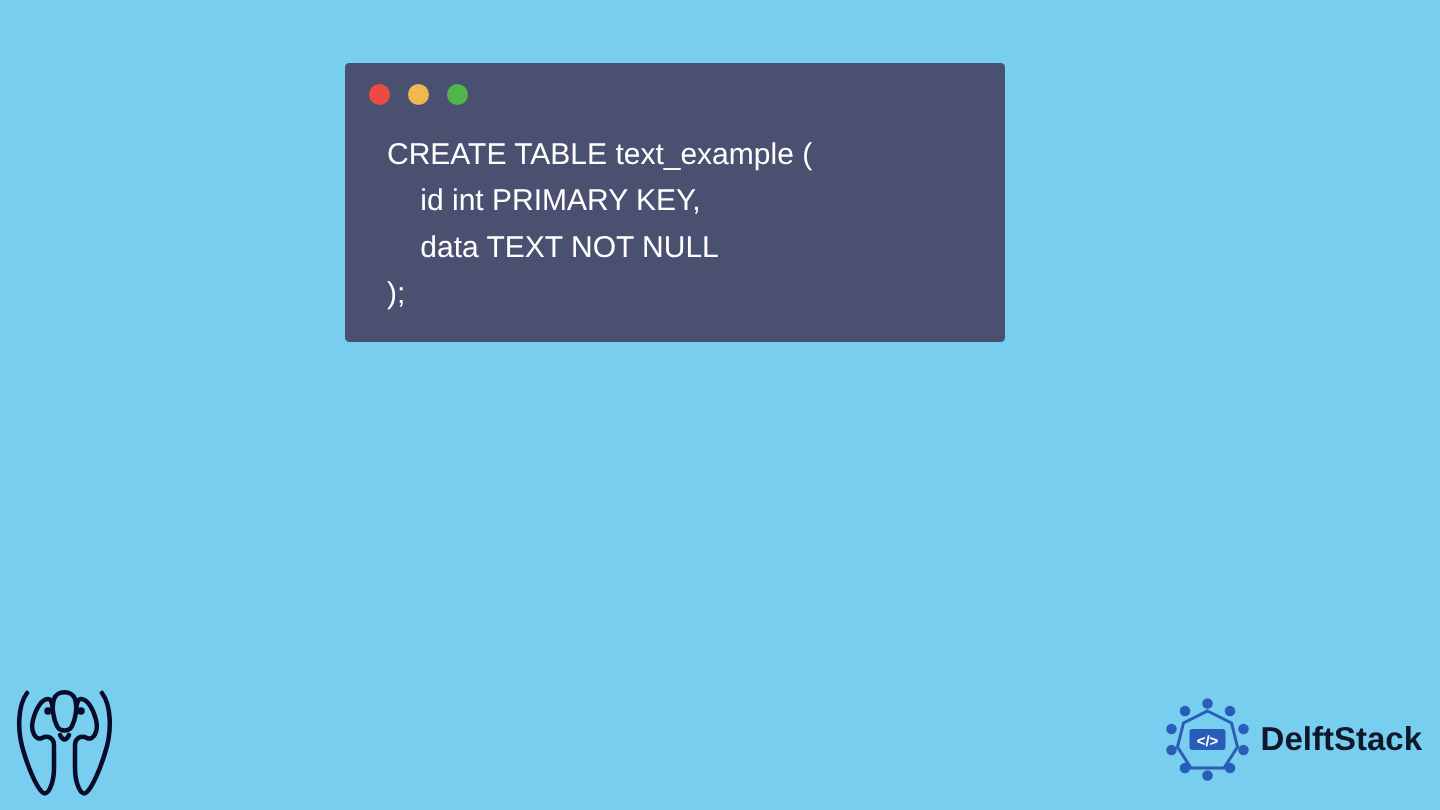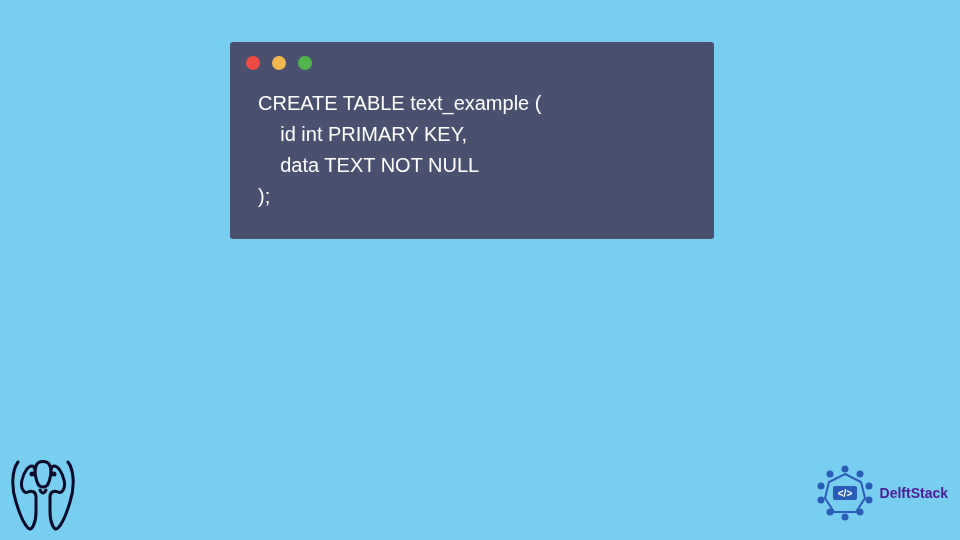--- a/index.html
+++ b/index.html
@@ -8,24 +8,24 @@
     height: 540px;
     background: #78ceee;
     position: relative;
     font-family: Arial, Helvetica, sans-serif;
     overflow: hidden;
   }
   .code-window {
     position: absolute;
     top: 42px;
     left: 230px;
-    width: 484px;
+    width: 440px;
     background: #4a506f;
     border-radius: 3px;
-    padding-bottom: 27px;
+    padding-bottom: 16px;
   }
   .titlebar {
     display: flex;
     gap: 12px;
     padding: 14px 16px 10px 16px;
   }
   .dot {
     width: 14px;
     height: 14px;
     border-radius: 50%;
@@ -55,22 +55,22 @@
     display: flex;
     align-items: center;
     gap: 6px;
   }
   .delft-badge {
     width: 58px;
     height: 58px;
     position: relative;
   }
   .delft-text {
-    color: #4c1d95;
-    font-size: 14px;
+    color: #0f172a;
+    font-size: 22px;
     font-weight: 600;
   }
 </style>
 </head>
 <body>
 
 <div class="code-window">
   <div class="titlebar">
     <div class="dot dot-red"></div>
     <div class="dot dot-yellow"></div>

